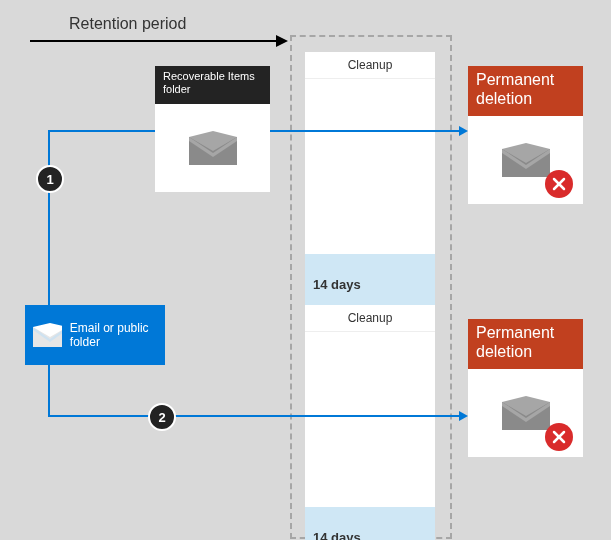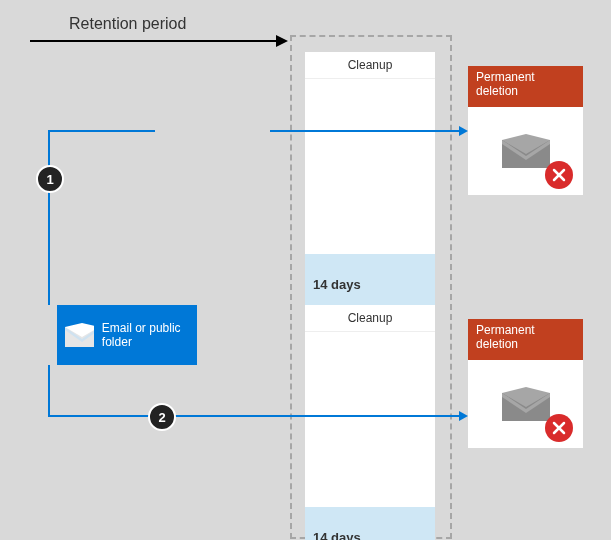--- a/index.html
+++ b/index.html
@@ -75,21 +75,21 @@
     color: #333;
   }
   
   .perm-card {
     position: absolute;
     width: 115px;
   }
   .perm-hdr {
     background: #c1401f;
     color: #fff;
-    font-size: 12px;
+    font-size: 16px;
     padding: 4px 8px 8px 8px;
     line-height: 1.2;
   }
   .perm-body {
     background: #fff;
     height: 88px;
     display: flex;
     align-items: center;
     justify-content: center;
     position: relative;
@@ -121,21 +121,20 @@
     top: 305px;
     left: 25px;
     width: 140px;
     height: 60px;
     background: #0078d7;
     color: #fff;
     display: flex;
     align-items: center;
     padding-left: 8px;
     box-sizing: border-box;
-    margin-left: 32px;
   }
   .source-card .txt {
     font-size: 12px;
     margin-left: 8px;
     line-height: 1.2;
   }
   
   .env-gray .flap { fill: #a6a6a6; }
   .env-gray .body { fill: #8a8a8a; }
   .x-badge {
@@ -180,20 +179,30 @@
 <body>
 
 <div class="canvas">
 
   <div class="retention-label">Retention period</div>
   <div class="ret-arrow-line"></div>
   <div class="ret-arrow-head"></div>
 
   <div class="dashed-box"></div>
 
+  <div class="recov-card">
+    <div class="recov-hdr">Recoverable Items folder</div>
+    <div class="recov-body">
+      <svg width="48" height="34" class="env-gray">
+        <polygon class="body" points="0,6 48,6 48,34 0,34"></polygon>
+        <polygon class="flap" points="0,6 24,22 48,6 48,10 24,26 0,10"></polygon>
+        <polygon class="flap" points="0,6 24,0 48,6 24,20" fill="#bfbfbf"></polygon>
+      </svg>
+    </div>
+  </div>
 
   <div class="cleanup-card" style="top:52px; left:305px;">
     <div class="hdr">Cleanup</div>
     <div class="body"></div>
     <div class="days">14 days</div>
   </div>
 
   <div class="perm-card" style="top:66px; left:468px;">
     <div class="perm-hdr">Permanent deletion</div>
     <div class="perm-body">

